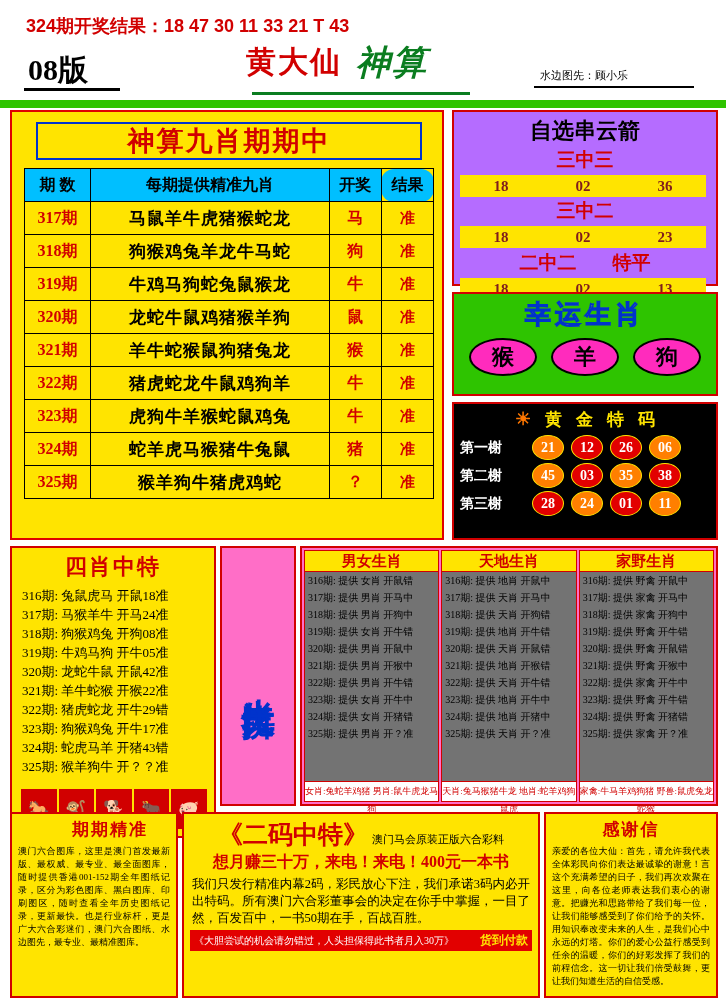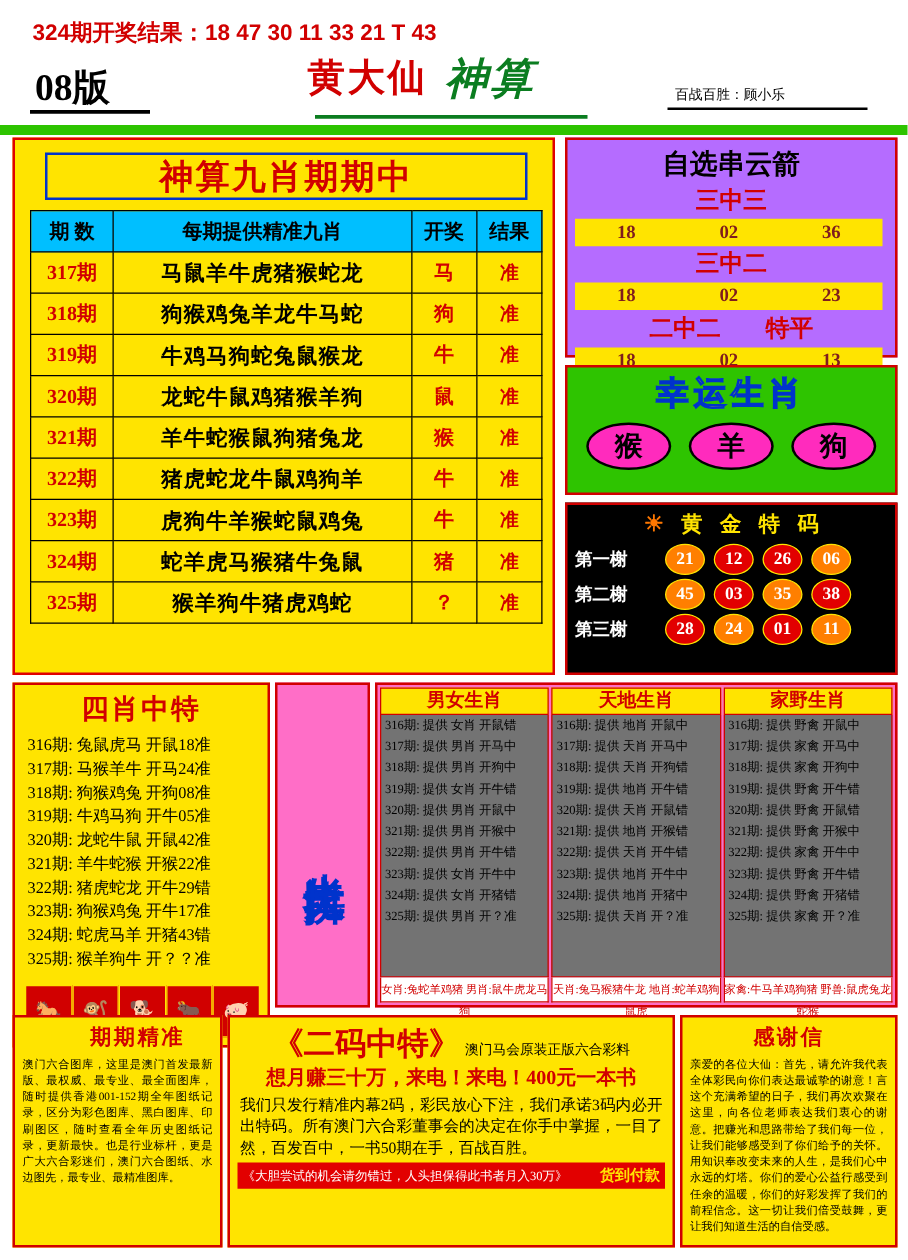--- a/index.html
+++ b/index.html
@@ -84,21 +84,21 @@
   table.nine th, table.nine td {
     border:1px solid #000; text-align:center; padding:4px;
     height:33px; font-family:"Liberation Serif", serif;
   }
   table.nine th {
     background:#00bfff; color:#000; font-size:16px; font-weight:bold;
   }
   .col-period { width:66px; }
   .col-main { width:238px; }
   .col-open { width:52px; }
-  .col-res { width:52px; }
+  .col-res { width:52px;border-radius:13px; }
   td.period { color:#d10000; font-size:16px; font-weight:bold; background:#ffe400; }
   td.main { color:#000; font-size:17px; font-weight:bold; background:#ffe400; letter-spacing:1px;}
   td.open { color:#d10000; font-size:16px; font-weight:bold; background:#ffe400; }
   td.res  { color:#d10000; font-size:15px; font-weight:bold; background:#ffe400; }
 
   
   .rp-chuan {
     position:absolute; left:452px; top:110px; width:266px; height:176px;
     background:#b56cff; border:2px solid #d10000;
   }
@@ -297,21 +297,21 @@
 
   <div class="hdr-top">
     <div class="hdr-line">324期开奖结果：18 47 30 11 33 21 T 43</div>
     <div class="ban-08">08版</div>
     <div class="ban-08-underline"></div>
     <div class="logo-box">
       <div class="logo-red">黄大仙</div>
       <div class="logo-green">神算</div>
     </div>
     <div class="logo-underline"></div>
-    <div class="editor">百战百胜：顾小乐</div>
+    <div class="editor">水边图先：顾小乐</div>
     <div class="editor-underline"></div>
   </div>
   <div class="greenbar"></div>
 
   <div class="left-panel">
     <div class="lp-title">
       <span>神算九肖期期中</span>
     </div>
     <table class="nine">
       <tbody>

